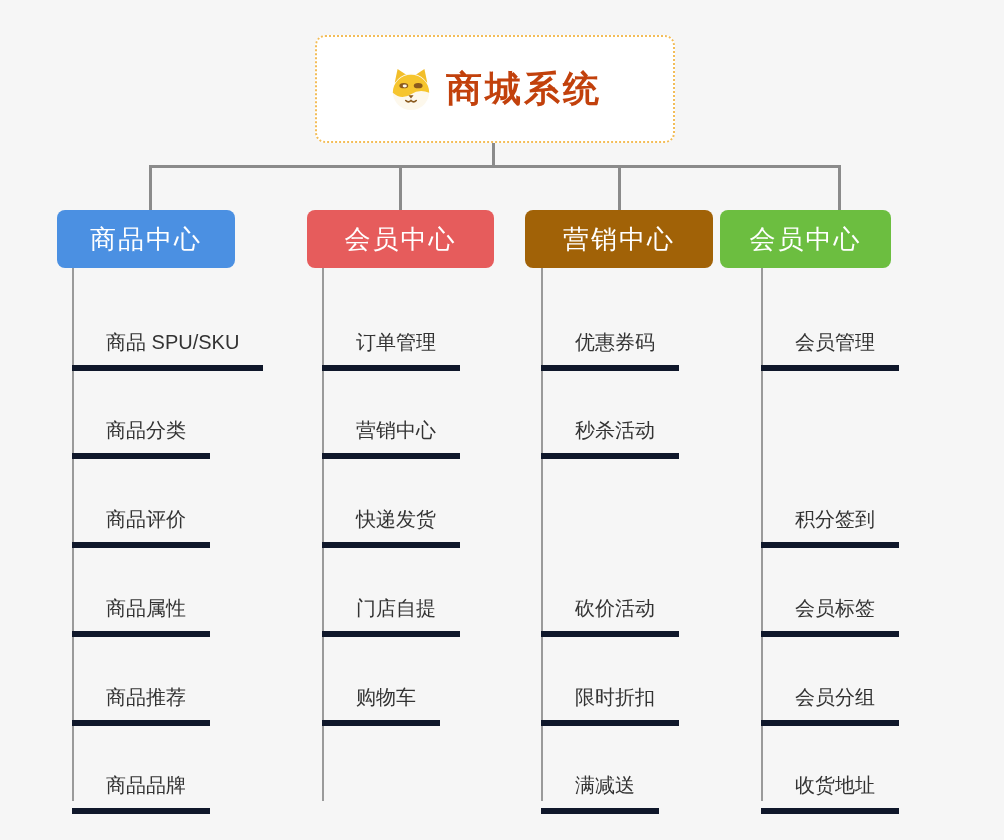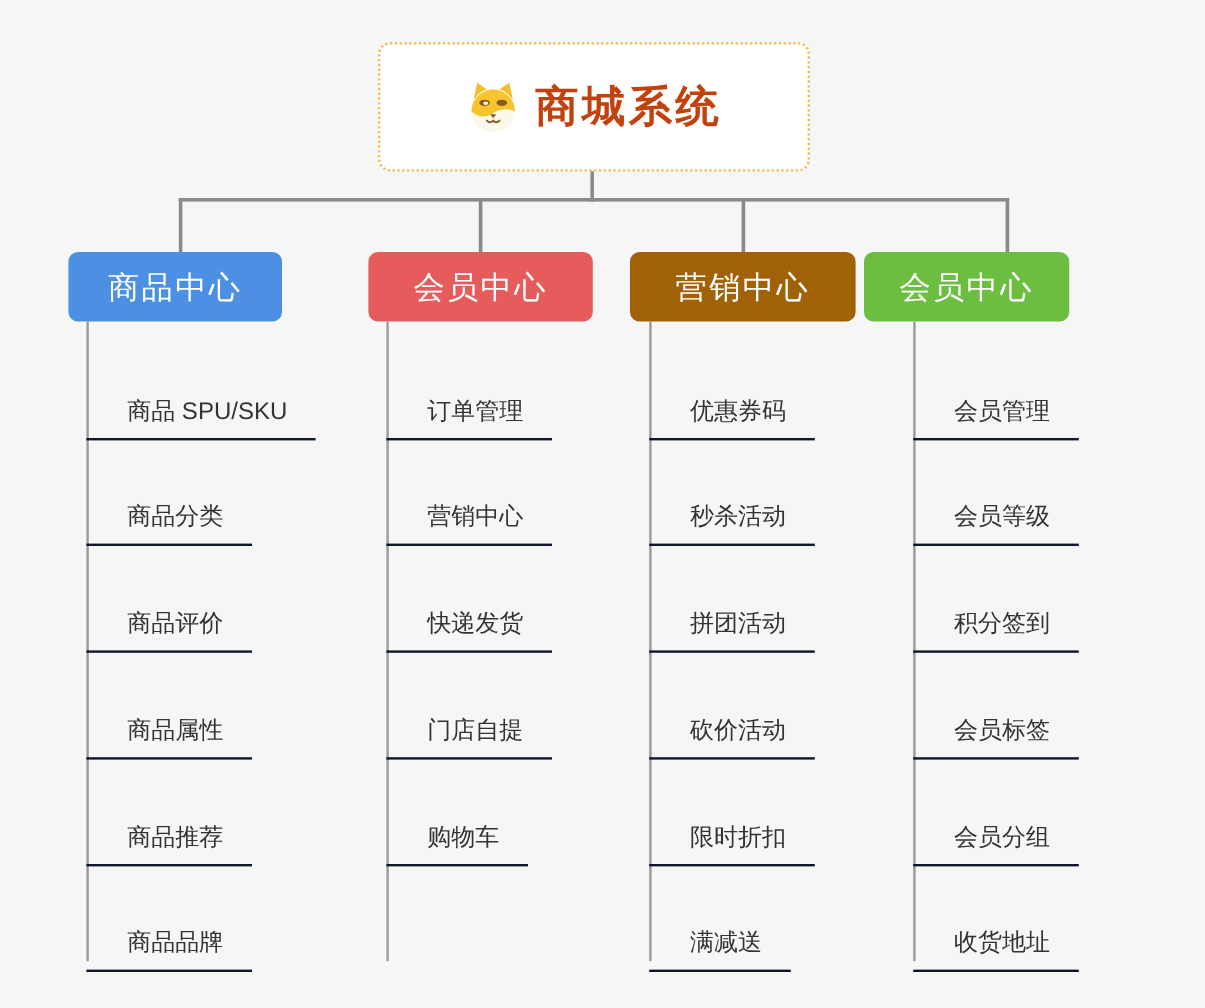--- a/index.html
+++ b/index.html
@@ -72,21 +72,21 @@
   .branch-3 { left: 525px; width: 188px; }
   .branch-4 { left: 720px; width: 171px; text-align: right; }
 
   
   .child {
     position: absolute;
     height: 44px;
     display: flex;
     align-items: flex-end;
     padding: 0 24px 9px 34px;
-    border-bottom: 2px solid #0f172a;
+    border-bottom: 6px solid #0f172a;
     font-size: 20px;
     color: #333333;
     white-space: nowrap;
   }
   .col-1 { left: 72px; }
   .col-2 { left: 322px; }
   .col-3 { left: 541px; }
   .col-4 { left: 761px; }
   .row-1 { top: 312px; }
   .row-2 { top: 400px; }
@@ -139,25 +139,23 @@
   <div class="child col-2 row-1">订单管理</div>
 
   <div class="child col-1 row-6">商品品牌</div>
   <div class="child col-2 row-2">营销中心</div>
   <div class="child col-2 row-3">快递发货</div>
   <div class="child col-2 row-4">门店自提</div>
   <div class="child col-2 row-5">购物车</div>
 
   <div class="child col-3 row-1">优惠券码</div>
   <div class="child col-3 row-2">秒杀活动</div>
-  <div class="child col-3 row-3">拼团活动</div>
   <div class="child col-3 row-4">砍价活动</div>
   <div class="child col-3 row-5">限时折扣</div>
   <div class="child col-3 row-6">满减送</div>
 
   <div class="child col-4 row-1">会员管理</div>
-  <div class="child col-4 row-2">会员等级</div>
   <div class="child col-4 row-3">积分签到</div>
   <div class="child col-4 row-4">会员标签</div>
   <div class="child col-4 row-5">会员分组</div>
   <div class="child col-4 row-6">收货地址</div>
 
 </div>
 
 </body></html>

